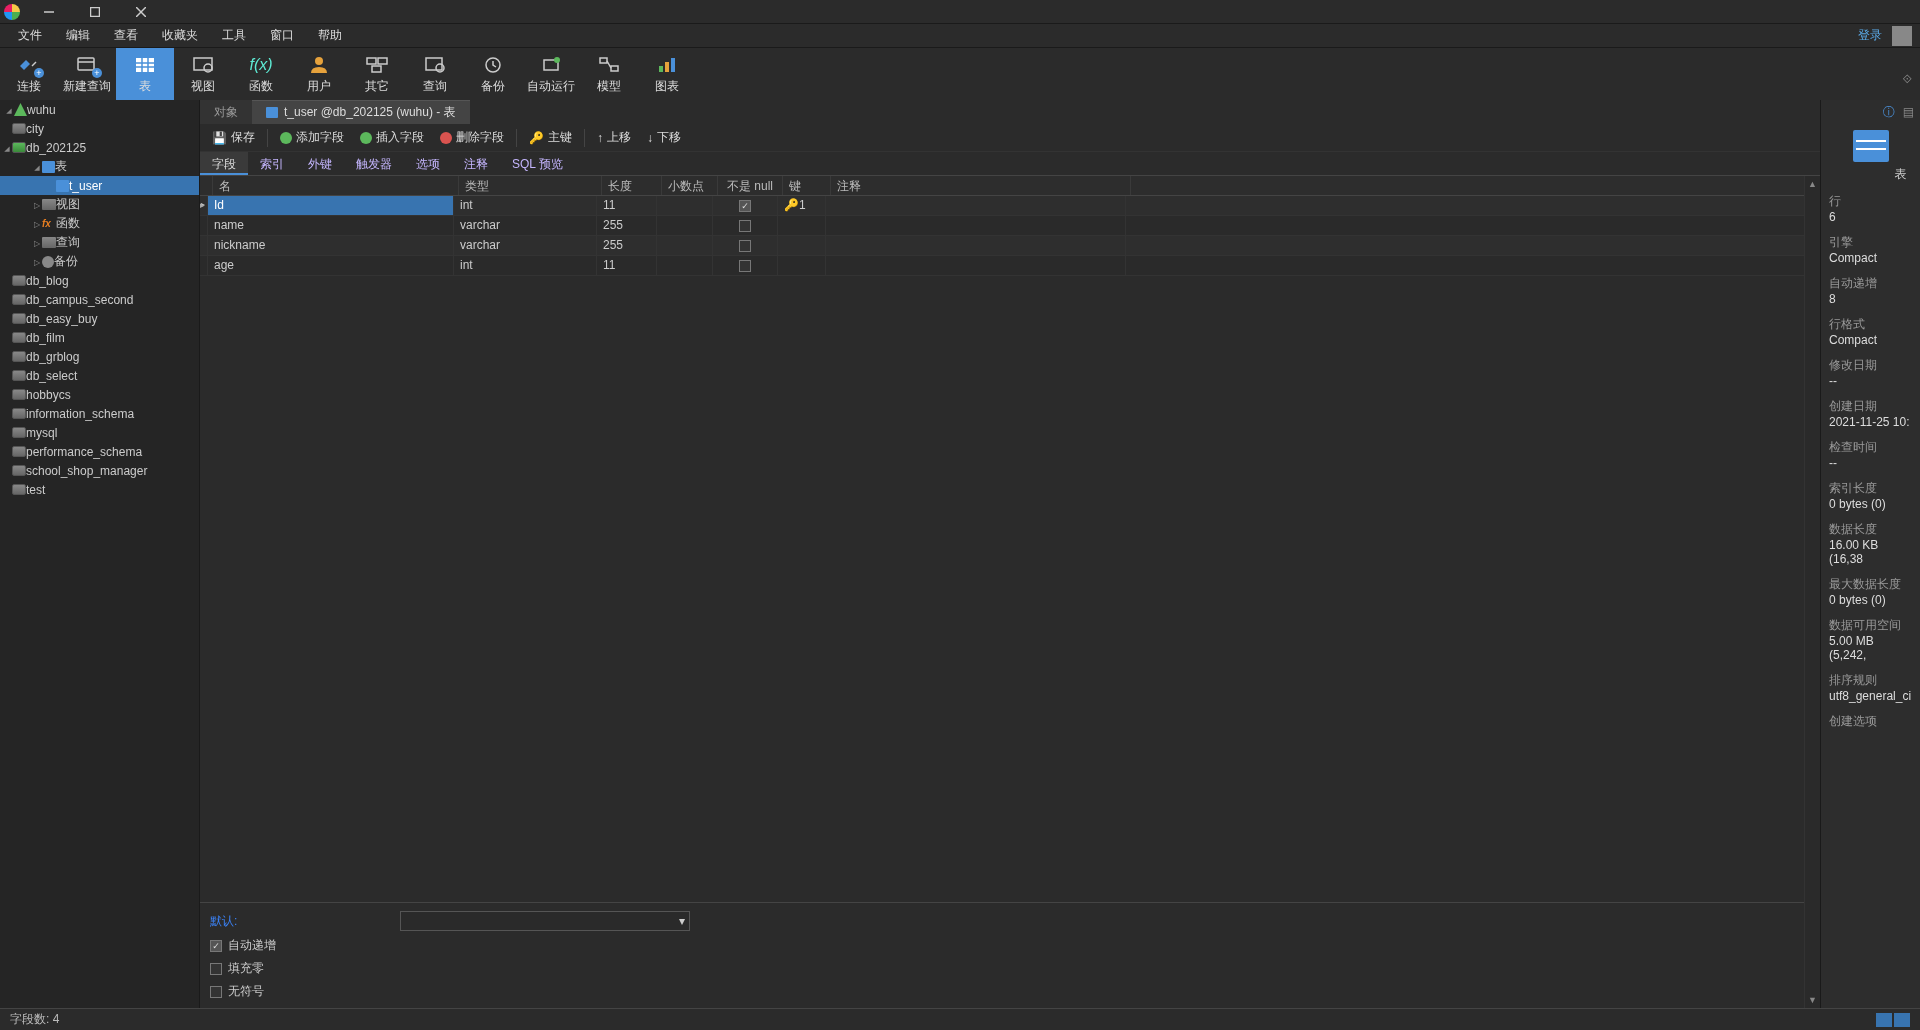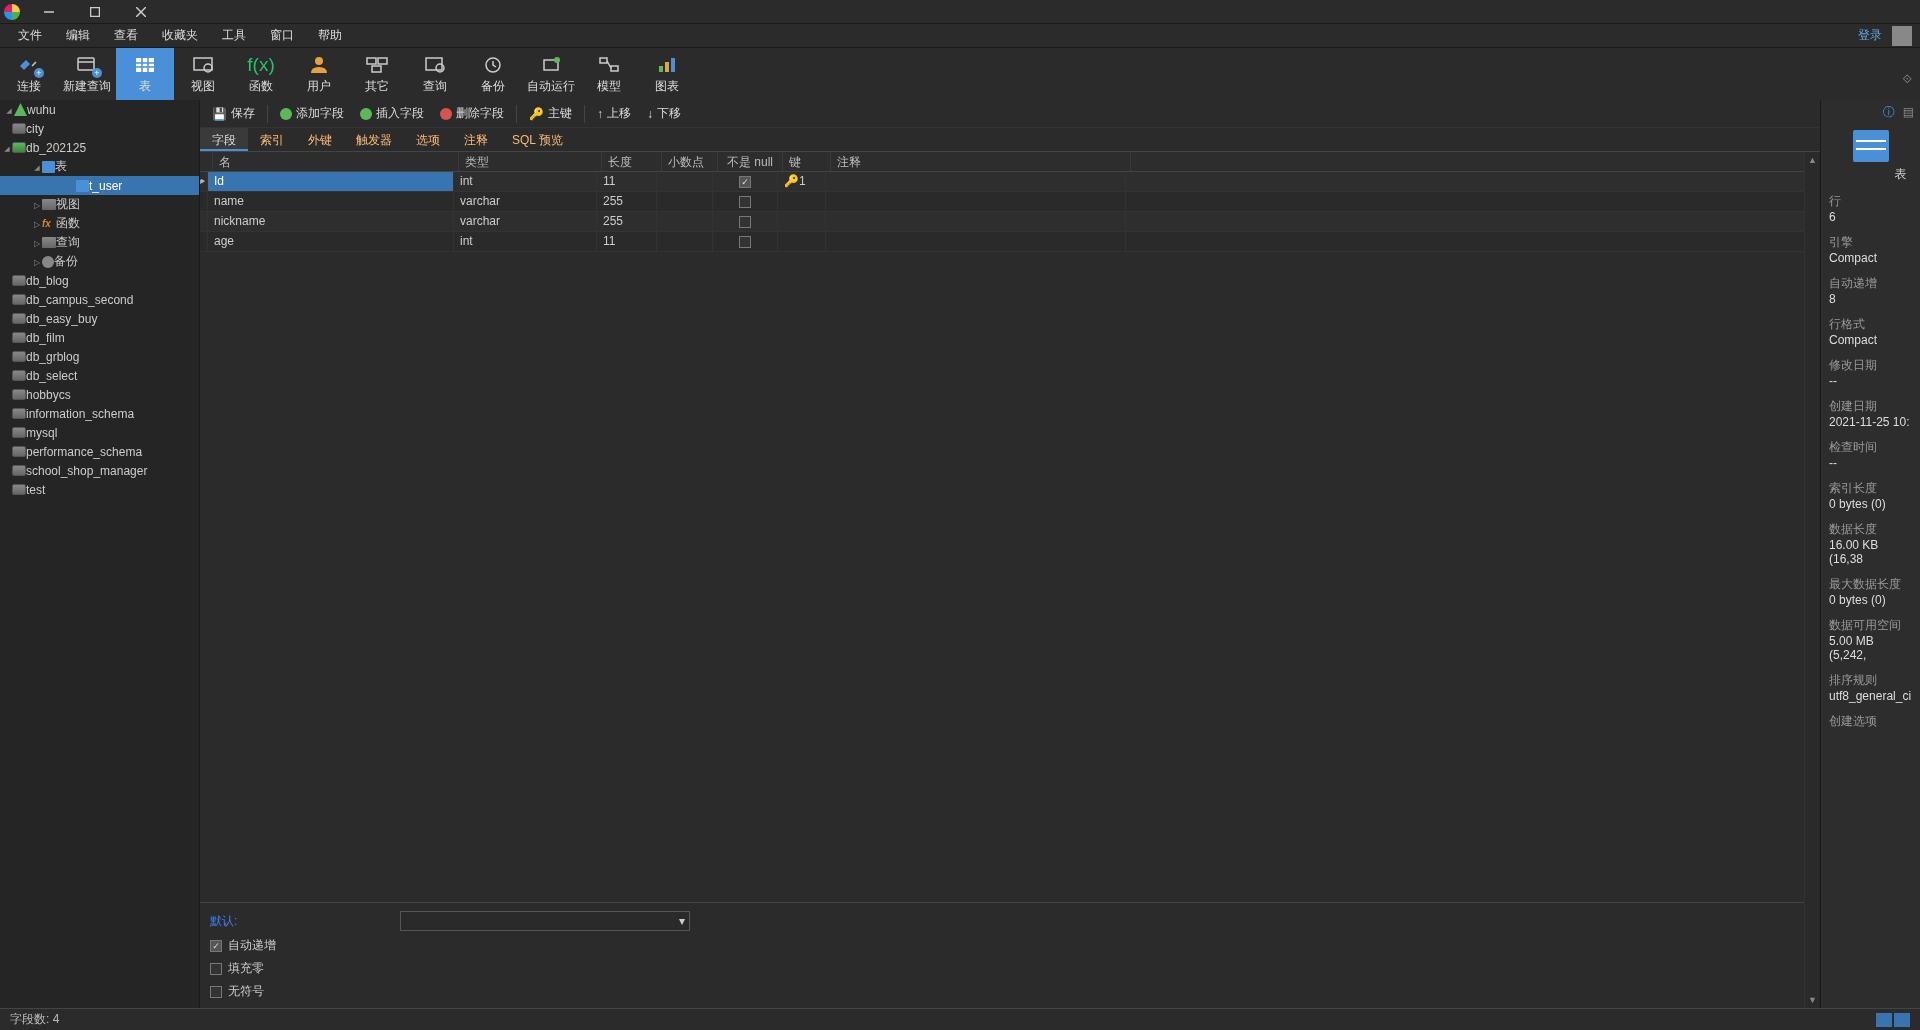--- a/index.html
+++ b/index.html
@@ -30,34 +30,34 @@
 .arrow.none::before{content:""}
 .db-ico{width:14px;height:11px;border-radius:2px;background:linear-gradient(#888,#666);border:1px solid #555}
 .db-ico.green{background:linear-gradient(#5cb85c,#3a8a3a)}
 .conn-ico{width:13px;height:13px;background:#5cb85c;clip-path:polygon(50% 0,100% 100%,0 100%)}
 .tbl-ico{width:13px;height:12px;background:#4a90d9;border-radius:1px}
 .view-ico{width:14px;height:11px;background:linear-gradient(#888,#666);border-radius:1px}
 .fx-ico{width:14px;height:11px;color:#e67e22;font-style:italic;font-weight:bold;font-size:10px}
 .gear-ico{width:12px;height:12px;border-radius:50%;background:#888}
 .indent1{padding-left:2px}
 .indent2{padding-left:32px}
-.indent3{padding-left:66px}
+.indent3{padding-left:46px}
 .center{flex:1;display:flex;flex-direction:column;min-width:0;background:#2b2b2b}
 .tabbar{height:24px;background:#2b2b2b;display:flex}
 .tab{display:flex;align-items:center;padding:0 14px;gap:6px;background:#333;color:#999;font-size:12px}
 .tab.active{background:#444;color:#ddd;border-top:1px solid #555}
 .editor-toolbar{height:28px;display:flex;align-items:center;padding:0 6px;gap:4px;background:#2b2b2b;border-bottom:1px solid #333}
 .ebtn{display:flex;align-items:center;gap:4px;padding:2px 6px;color:#ddd}
 .ebtn .dot{width:12px;height:12px;border-radius:50%}
 .ebtn .green{background:#5cb85c}
 .ebtn .red{background:#d9534f}
 .ebtn .key{color:#f0ad4e}
 .sep{width:1px;height:18px;background:#444;margin:0 2px}
 .editor-tabs{height:24px;display:flex;background:#2b2b2b;border-bottom:1px solid #444}
-.etab{padding:4px 12px;color:#fdba74}
+.etab{padding:4px 12px;color:#c4b5fd}
 .etab.active{background:#3a3a3a;color:#ddd;border-bottom:2px solid #4a90d9}
 .grid-wrap{flex:1;display:flex;min-height:0}
 .grid{flex:1;display:flex;flex-direction:column}
 .grid-head{display:flex;height:20px;background:#2d2d2d;border-bottom:1px solid #444}
 .grid-head .gc{border-right:1px solid #3a3a3a;padding:2px 6px;color:#bbb;overflow:hidden}
 .grid-row{display:flex;height:20px;background:#2a2a2a;border-bottom:1px solid #333}
 .grid-row:nth-child(odd){background:#2e2e2e}
 .grid-row.sel .c0{background:#3874b0;color:#fff}
 .grid-row.sel::before{content:"▸";position:absolute;left:200px;color:#aaa;font-size:9px;margin-top:4px}
 .gc{border-right:1px solid #333;padding:2px 6px;overflow:hidden}
@@ -167,21 +167,21 @@
       <div class="ico">
         <svg width="22" height="18" viewBox="0 0 22 18">
           <rect x="2" y="2" width="18" height="12" fill="none" stroke="#ccc"></rect>
           <circle cx="16" cy="12" r="4" fill="none" stroke="#ccc"></circle>
         </svg>
       </div>
       <span class="lbl">视图</span>
     </div>
   <div class="tool-btn">
       <div class="ico">
-        <span style="color:#22c55e;font-size:19px">f(x)</span>
+        <span style="color:#5eead4;font-style:italic;font-size:16px">f(x)</span>
       </div>
       <span class="lbl">函数</span>
     </div>
   <div class="tool-btn">
       <div class="ico">
         <svg width="20" height="20" viewBox="0 0 20 20">
           <circle cx="10" cy="6" r="4" fill="#e6a23c" stroke="none"></circle>
           <path d="M2 18 Q2 12 10 12 Q18 12 18 18" fill="#e6a23c" stroke="none"></path>
         </svg>
       </div>
@@ -352,20 +352,29 @@
         </div>
         <div class="tree-item indent1">
           <span class="arrow none"></span>
           <span class="db-ico"></span>
           <span>test</span>
         </div>
       </div>
   </div>
 
   <div class="center">
+    <div class="tabbar">
+      <div class="tab">
+          <span>对象</span>
+        </div>
+      <div class="tab active">
+          <span class="tbl-ico" style="width:12px;height:11px"></span>
+          <span>t_user @db_202125 (wuhu) - 表</span>
+        </div>
+    </div>
 
     <div class="editor-toolbar">
       <div class="ebtn">
           <span style="color:#4a90d9">💾</span>
           <span>保存</span>
         </div>
       <div class="sep"></div>
       <div class="ebtn">
           <span class="dot green"></span>
           <span>添加字段</span>

